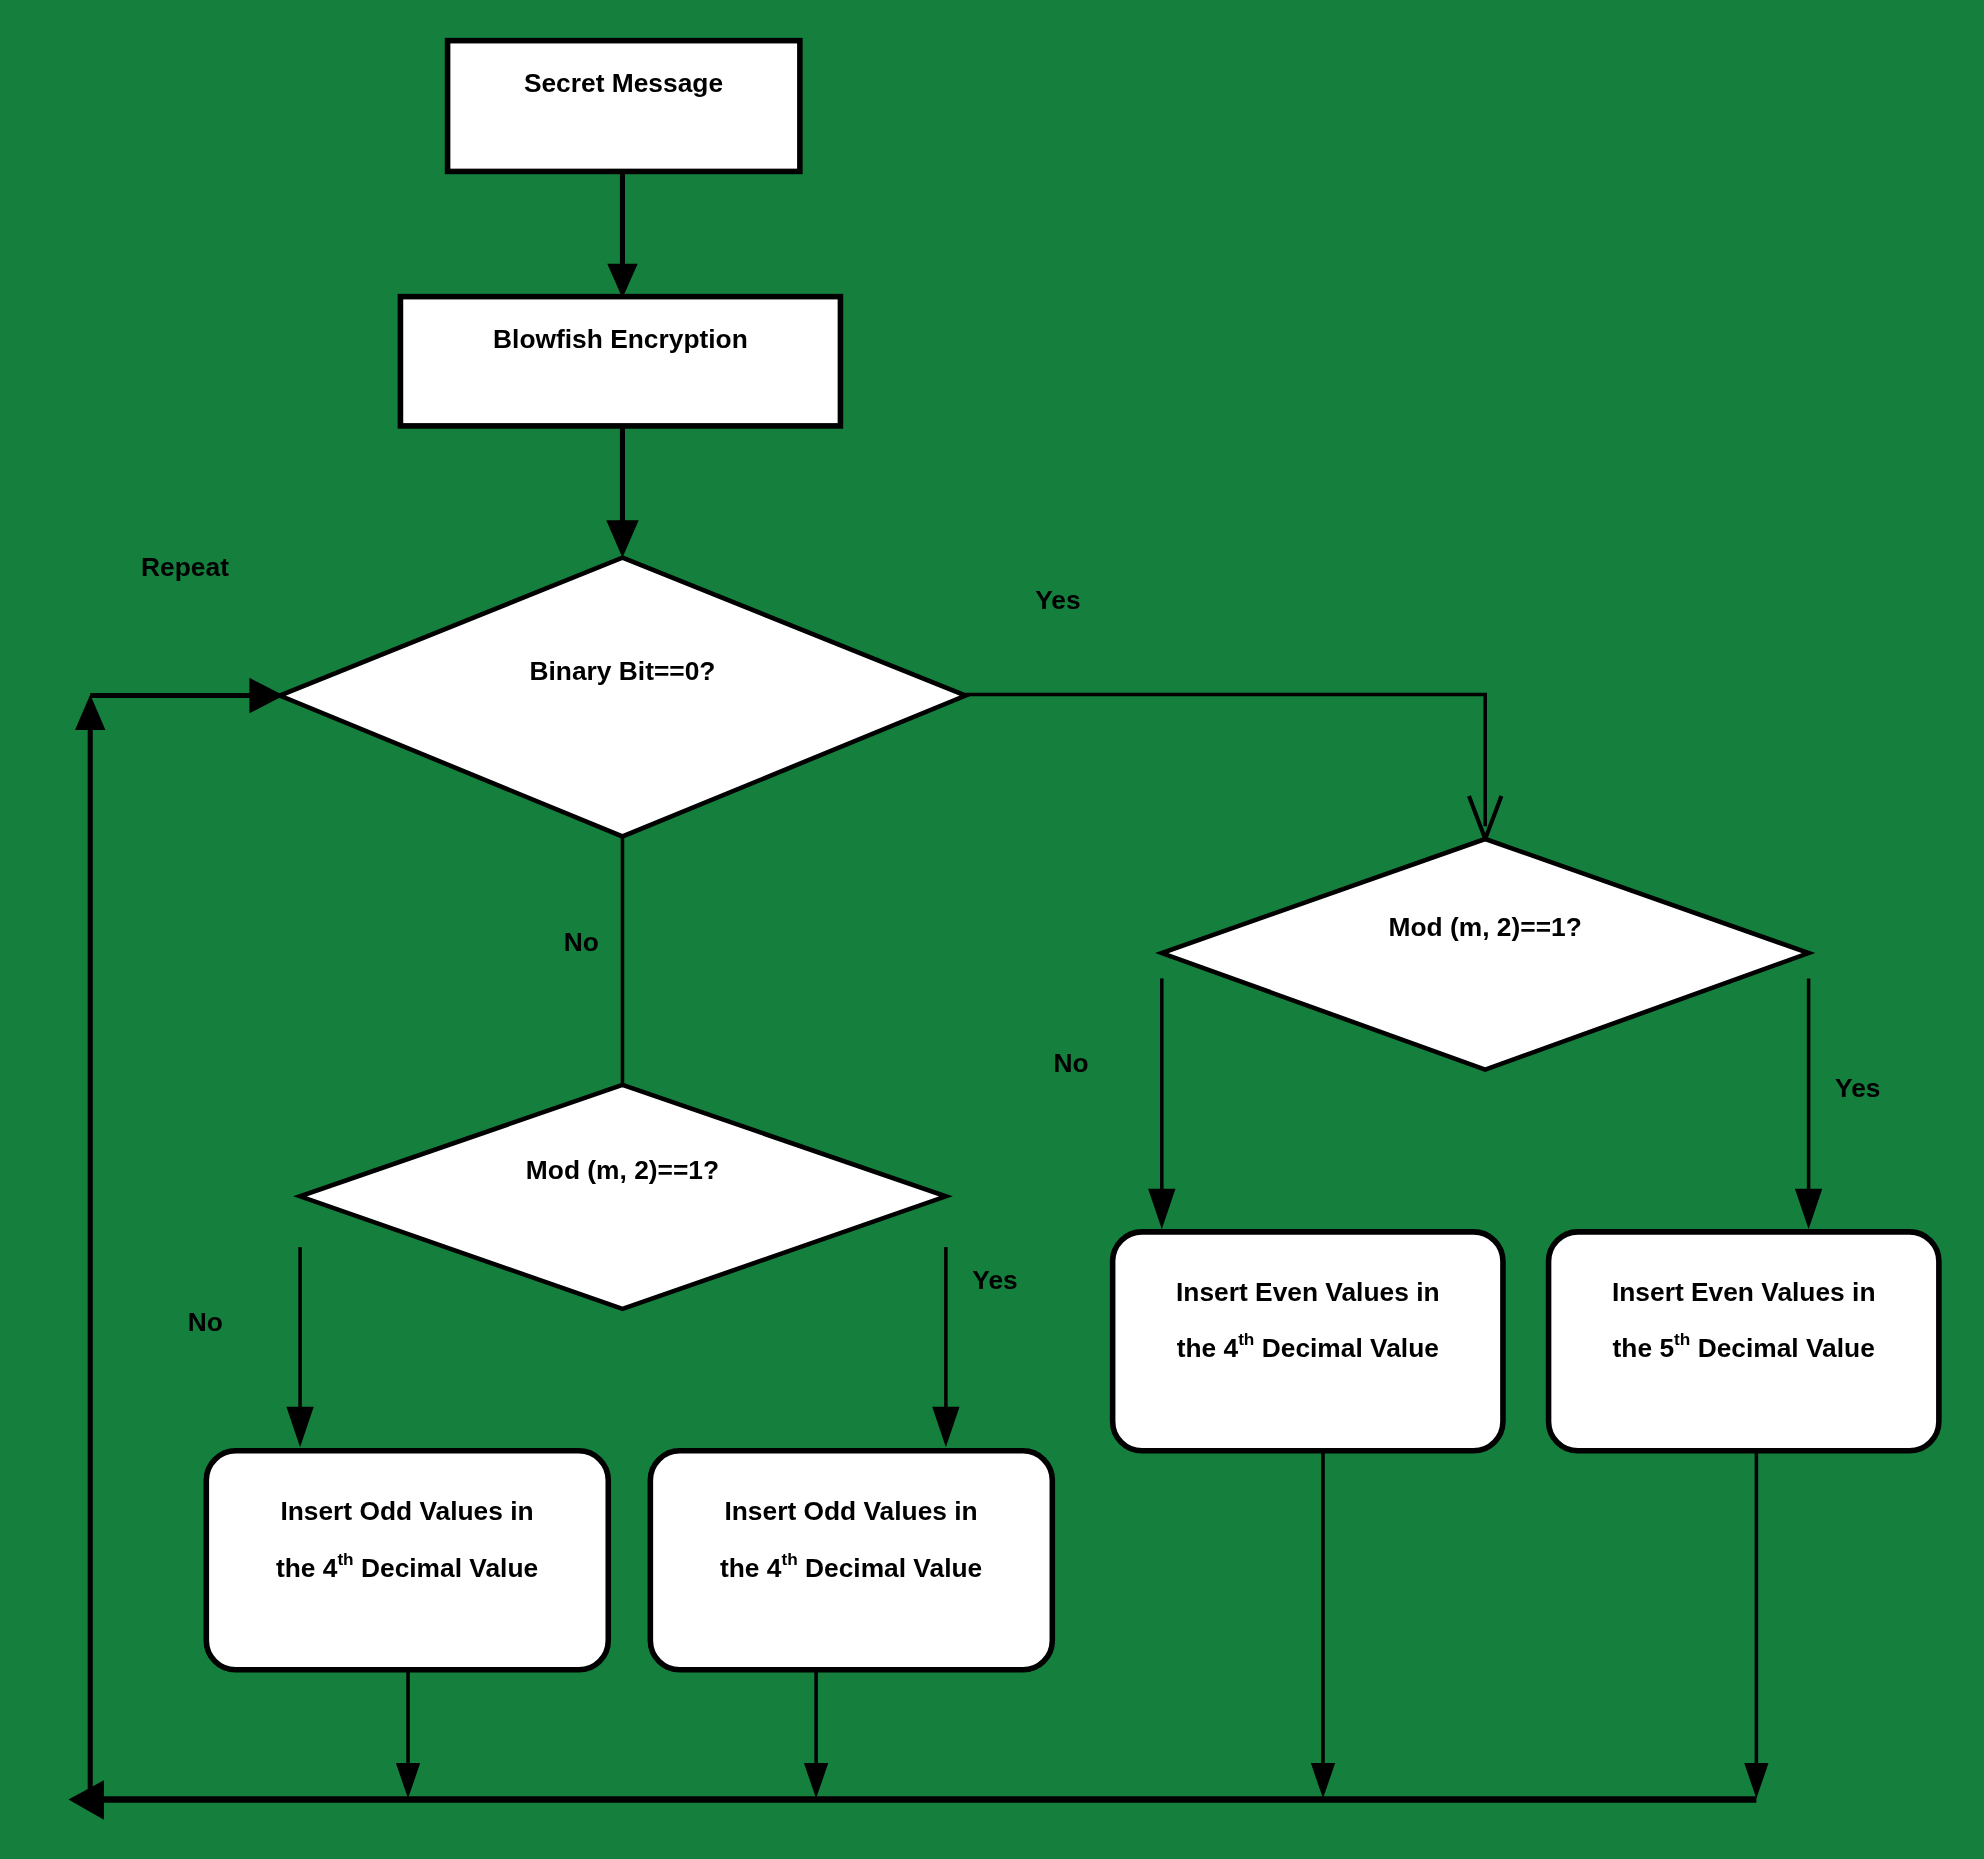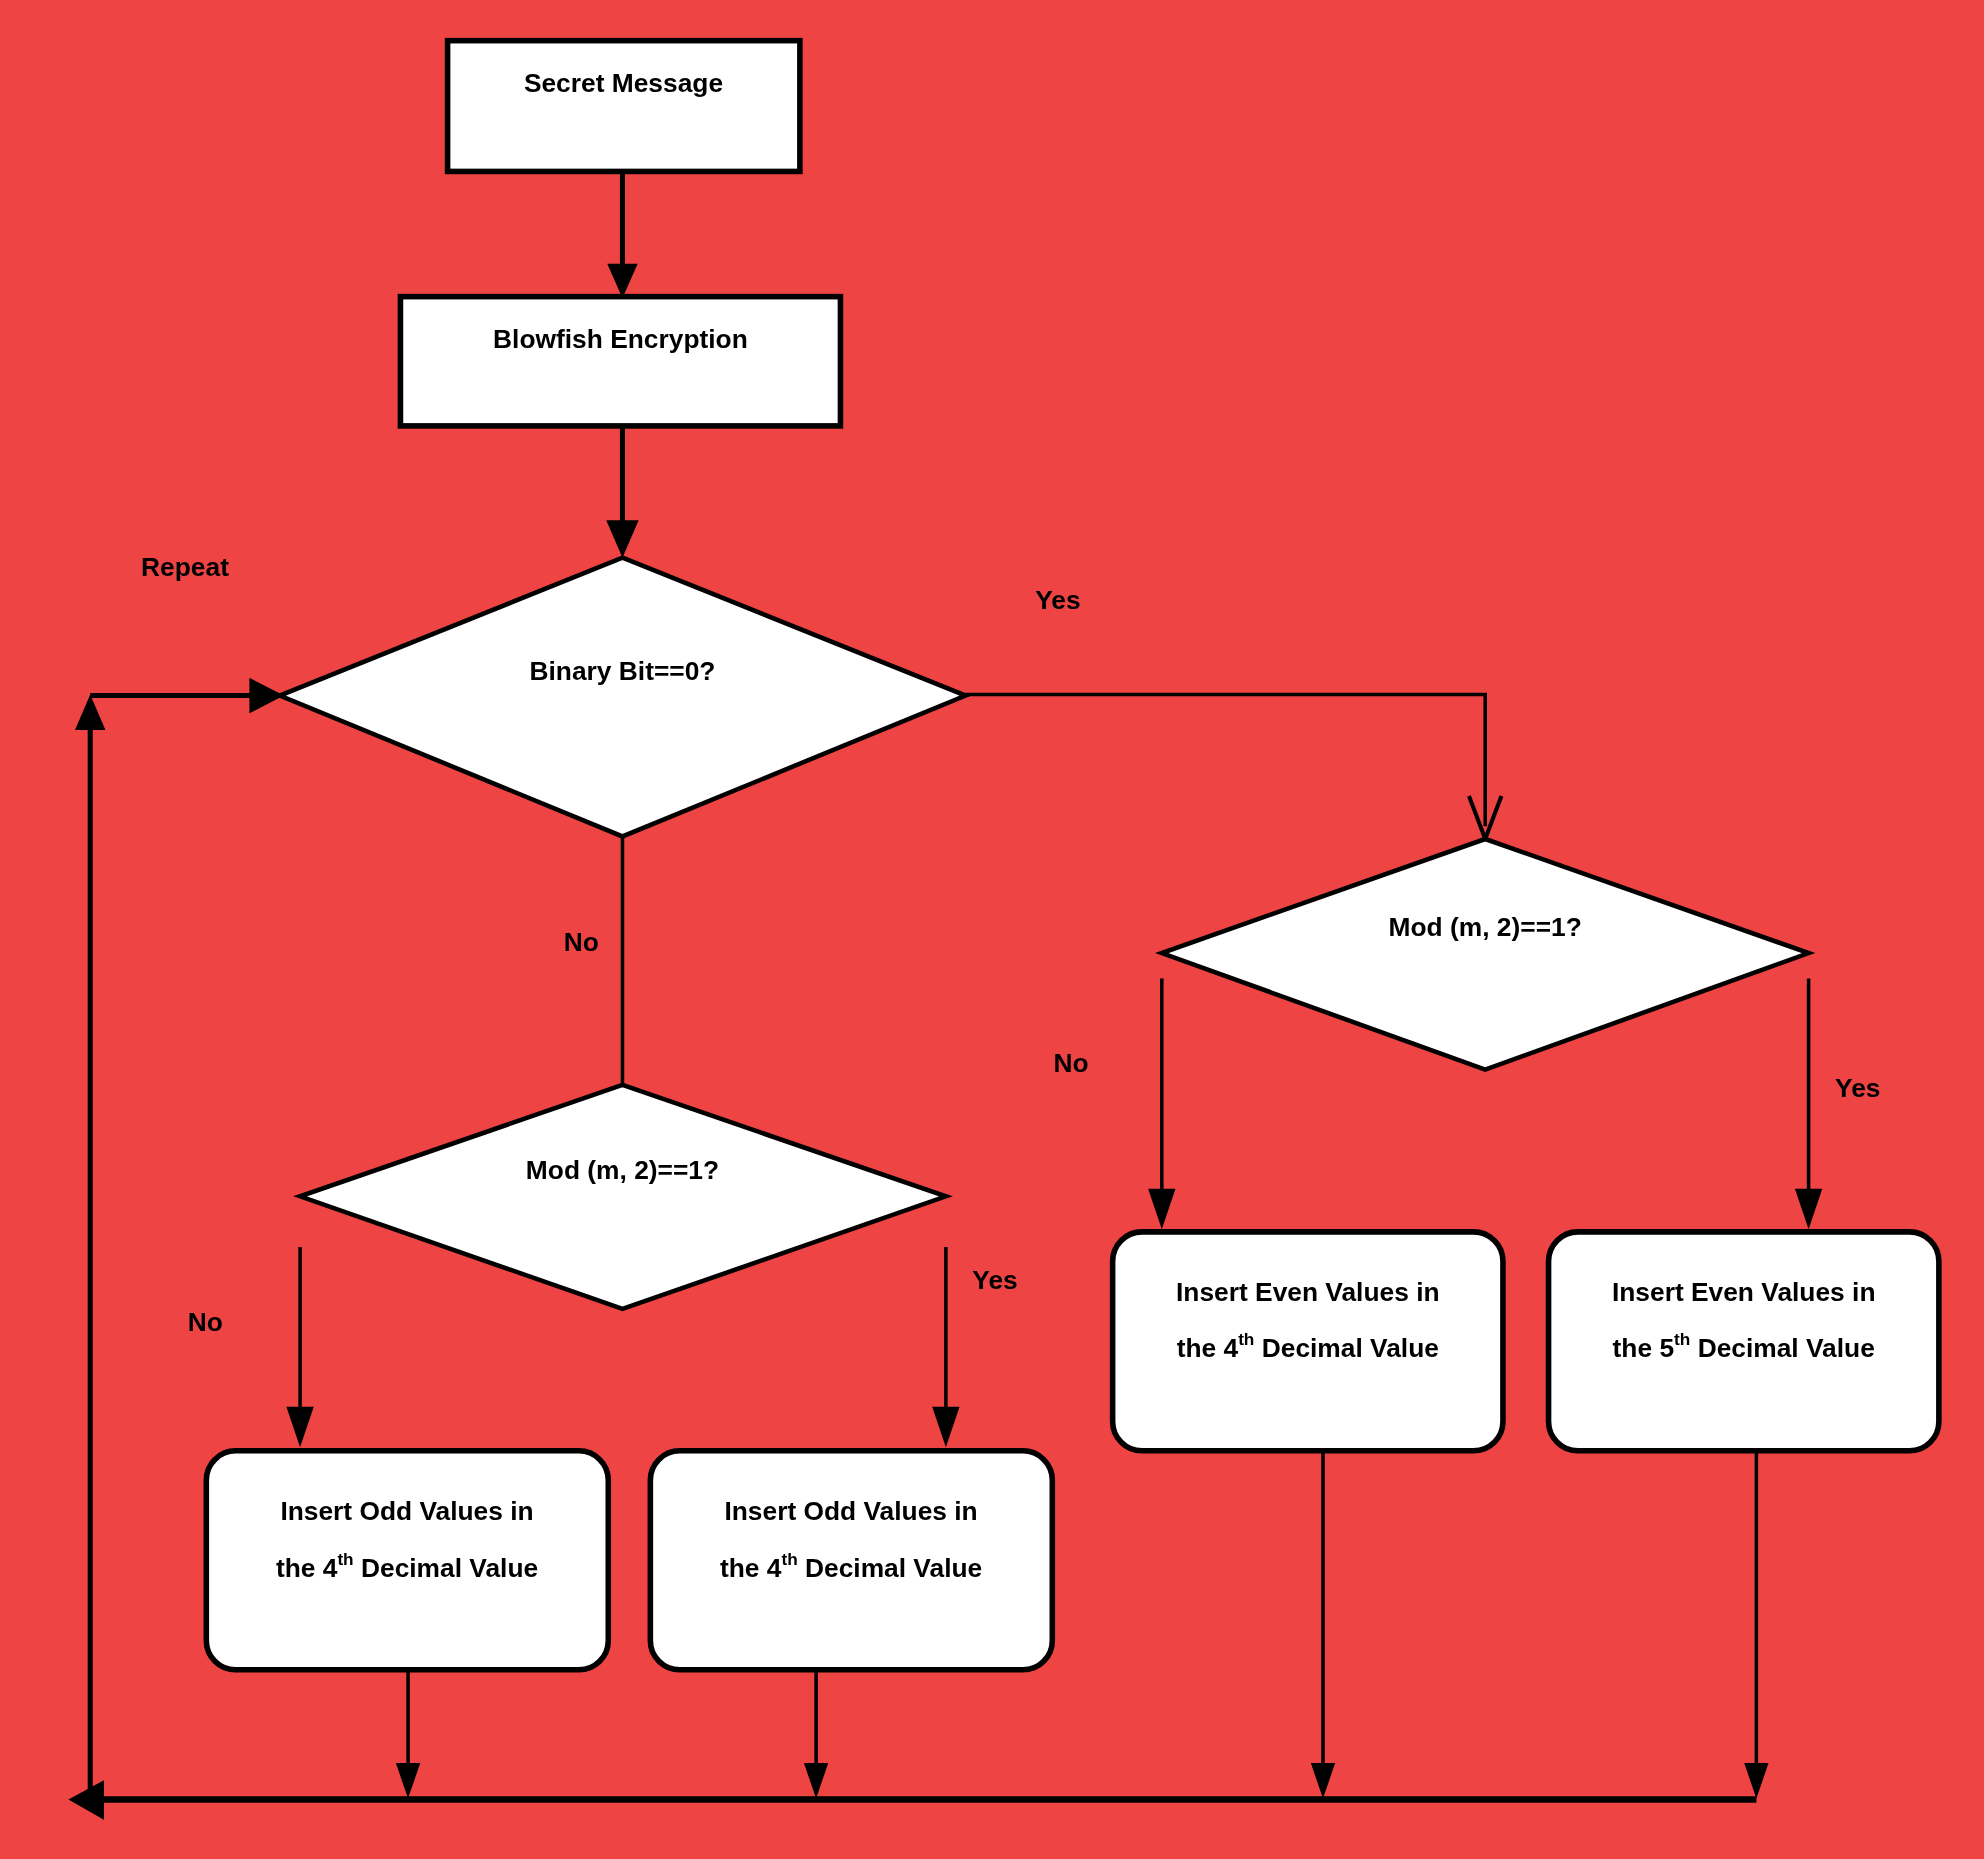--- a/index.html
+++ b/index.html
@@ -8,21 +8,21 @@
     padding: 0;
     background: #ffffff;
   }
   body {
     font-family: "Liberation Sans", sans-serif;
   }
   #diagram-root {
     position: relative;
     width: 1985px;
     height: 1860px;
-    background: #ef4444;
+    background: #15803d;
     overflow: hidden;
   }
   svg#flow-svg {
     display: block;
     width: 1985px;
     height: 1860px;
   }
   .node-shape {
     fill: #ffffff;
     stroke: #000000;

